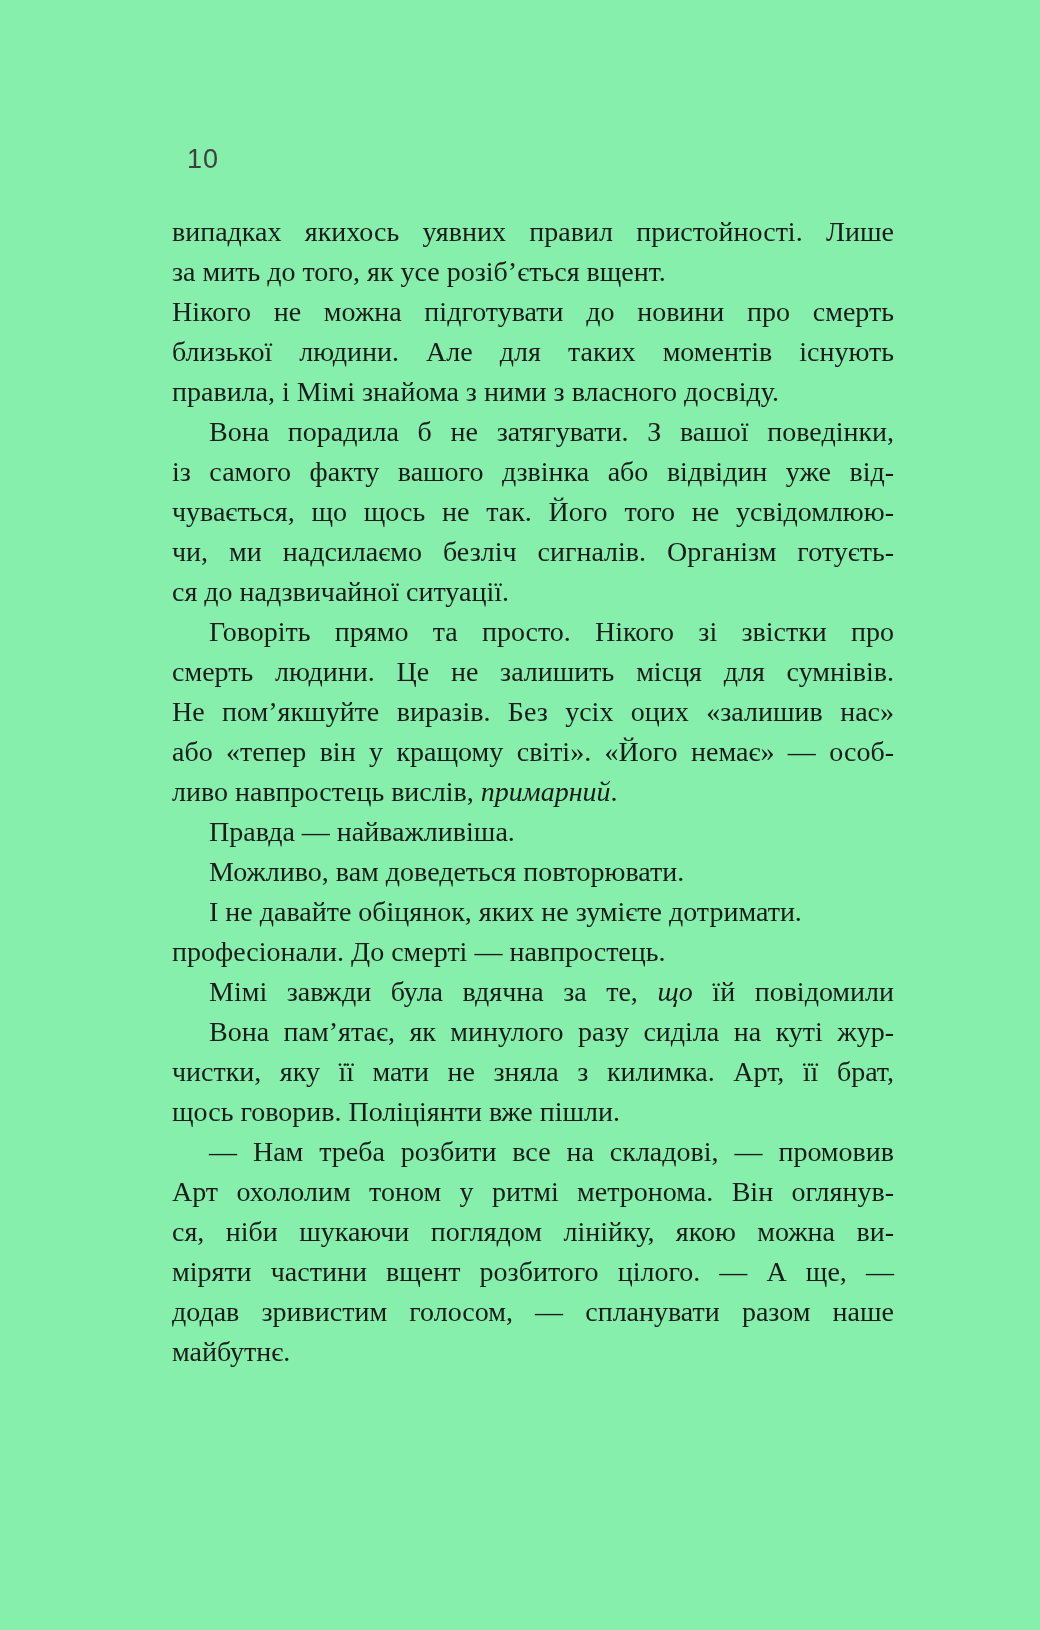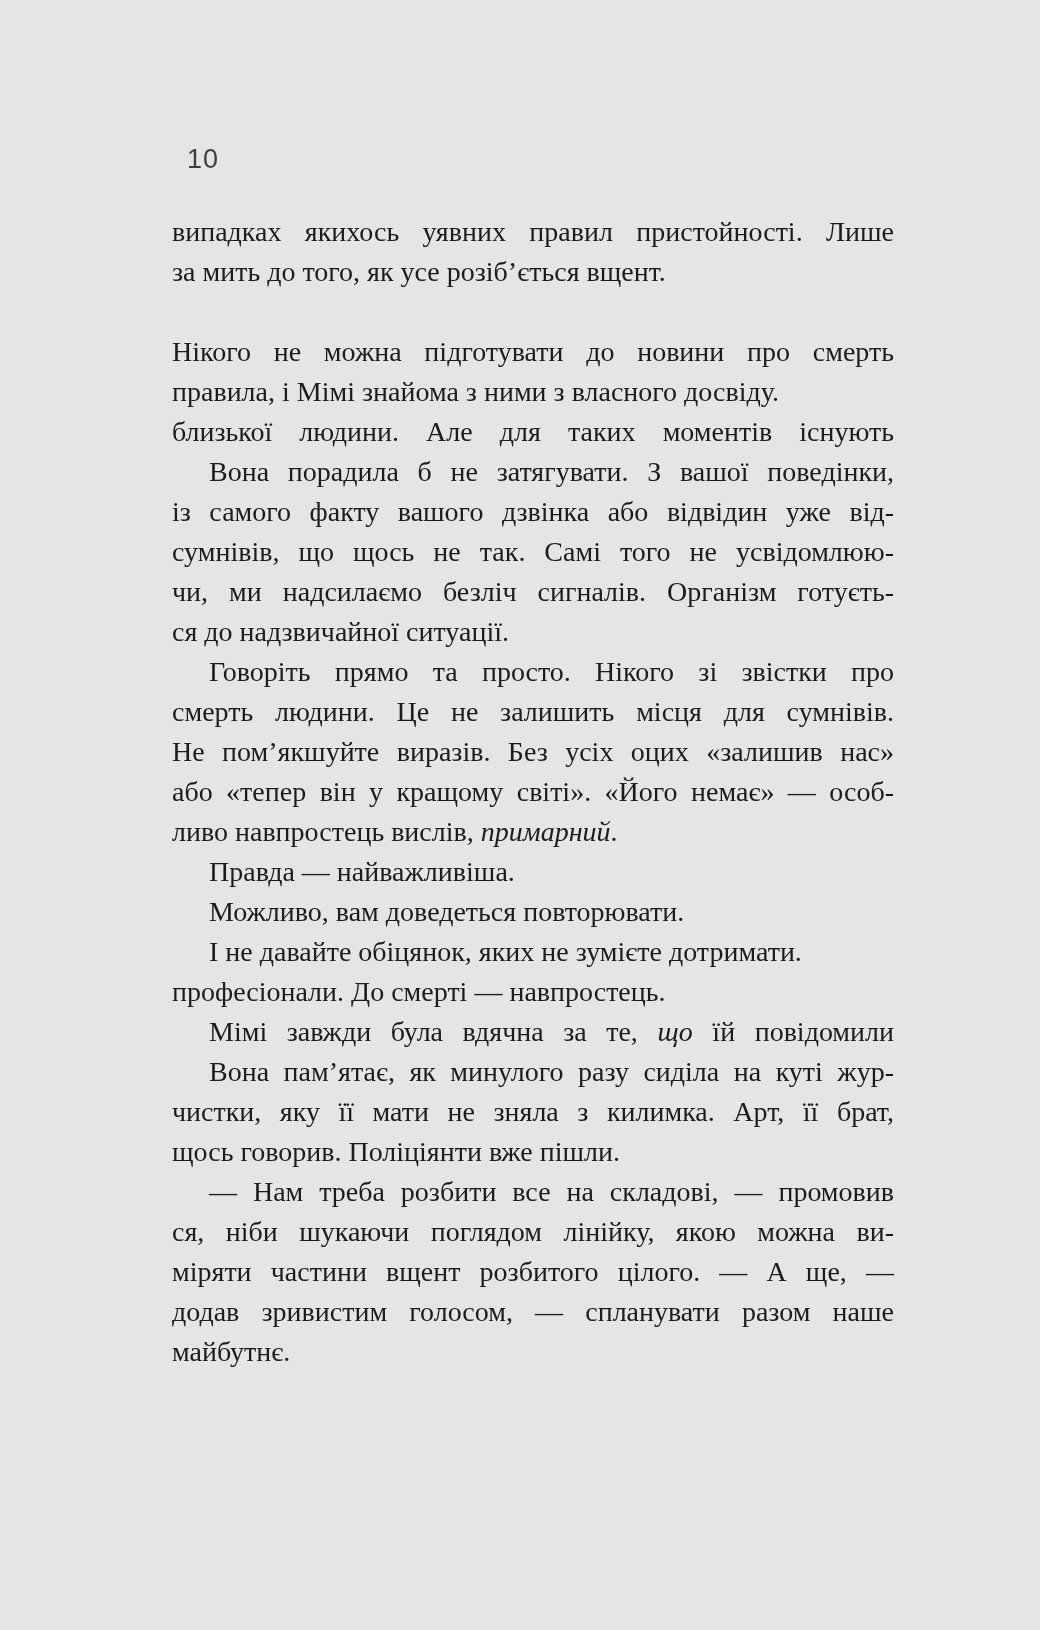--- a/index.html
+++ b/index.html
@@ -4,21 +4,21 @@
 <style>
   html, body {
     margin: 0;
     padding: 0;
     background: #ffffff;
   }
   .page {
     position: relative;
     width: 1040px;
     height: 1630px;
-    background: #e5e5e5;
+    background: #86efac;
     overflow: hidden;
     font-family: "Liberation Serif", "DejaVu Serif", serif;
     text-decoration: underline;
   }
   .page-number {
     position: absolute;
     left: 187px;
     top: 146px;
     font-family: "Liberation Sans", "DejaVu Sans", sans-serif;
     font-size: 27px;
@@ -29,21 +29,21 @@
   .text-block {
     position: absolute;
     left: 172px;
     top: 212px;
     width: 722px;
     font-size: 28px;
     line-height: 40px;
     color: #1c1c1c;
   }
   .para { margin: 0; }
-  .para.gap { margin-top: 40px; }
+  .para.gap { }
   .line {
     text-align: justify;
     text-align-last: justify;
   }
   .line.last {
     text-align: left;
     text-align-last: left;
   }
   .line.first-indent {
     text-indent: 37px;
@@ -55,27 +55,27 @@
 
 <div class="page">
   <div class="page-number">10</div>
   <div class="text-block">
       <div class="para">
         <div class="line"><span>випадках якихось уявних правил пристойності. Лише</span></div>
         <div class="line last"><span>за мить до того, як усе розіб’ється вщент.</span></div>
       </div>
       <div class="para gap">
         <div class="line"><span>Нікого не можна підготувати до новини про смерть</span></div>
+        <div class="line"><span>близької людини. Але для таких моментів існують</span></div>
         <div class="line last"><span>правила, і Мімі знайома з ними з власного досвіду.</span></div>
-        <div class="line"><span>близької людини. Але для таких моментів існують</span></div>
       </div>
       <div class="para">
         <div class="line first-indent"><span>Вона порадила б не затягувати. З вашої поведінки,</span></div>
         <div class="line"><span>із самого факту вашого дзвінка або відвідин уже від-</span></div>
-        <div class="line"><span>сумнівів, що щось не так. Самі того не усвідомлюю-</span></div>
+        <div class="line"><span>чувається, що щось не так. Його того не усвідомлюю-</span></div>
         <div class="line"><span>чи, ми надсилаємо безліч сигналів. Організм готуєть-</span></div>
         <div class="line last"><span>ся до надзвичайної ситуації.</span></div>
       </div>
       <div class="para">
         <div class="line first-indent"><span>Говоріть прямо та просто. Нікого зі звістки про</span></div>
         <div class="line"><span>смерть людини. Це не залишить місця для сумнівів.</span></div>
         <div class="line"><span>Не пом’якшуйте виразів. Без усіх оцих «залишив нас»</span></div>
         <div class="line"><span>або «тепер він у кращому світі». «Його немає» — особ-</span></div>
         <div class="line last"><span>ливо навпростець вислів, </span><span class="italic">примарний</span><span>.</span></div>
       </div>
@@ -92,19 +92,20 @@
         <div class="line last"><span>професіонали. До смерті — навпростець.</span></div>
         <div class="line first-indent"><span>Мімі завжди була вдячна за те, </span><span class="italic">що</span><span> їй повідомили</span></div>
       </div>
       <div class="para">
         <div class="line first-indent"><span>Вона пам’ятає, як минулого разу сиділа на куті жур-</span></div>
         <div class="line"><span>чистки, яку її мати не зняла з килимка. Арт, її брат,</span></div>
         <div class="line last"><span>щось говорив. Поліціянти вже пішли.</span></div>
       </div>
       <div class="para">
         <div class="line first-indent"><span>— Нам треба розбити все на складові, — промовив</span></div>
+        <div class="line"><span>Арт охололим тоном у ритмі метронома. Він оглянув-</span></div>
         <div class="line"><span>ся, ніби шукаючи поглядом лінійку, якою можна ви-</span></div>
         <div class="line"><span>міряти частини вщент розбитого цілого. — А ще, —</span></div>
         <div class="line"><span>додав зривистим голосом, — спланувати разом наше</span></div>
         <div class="line last"><span>майбутнє.</span></div>
       </div>
     </div>
 </div>
 
 </body></html>

